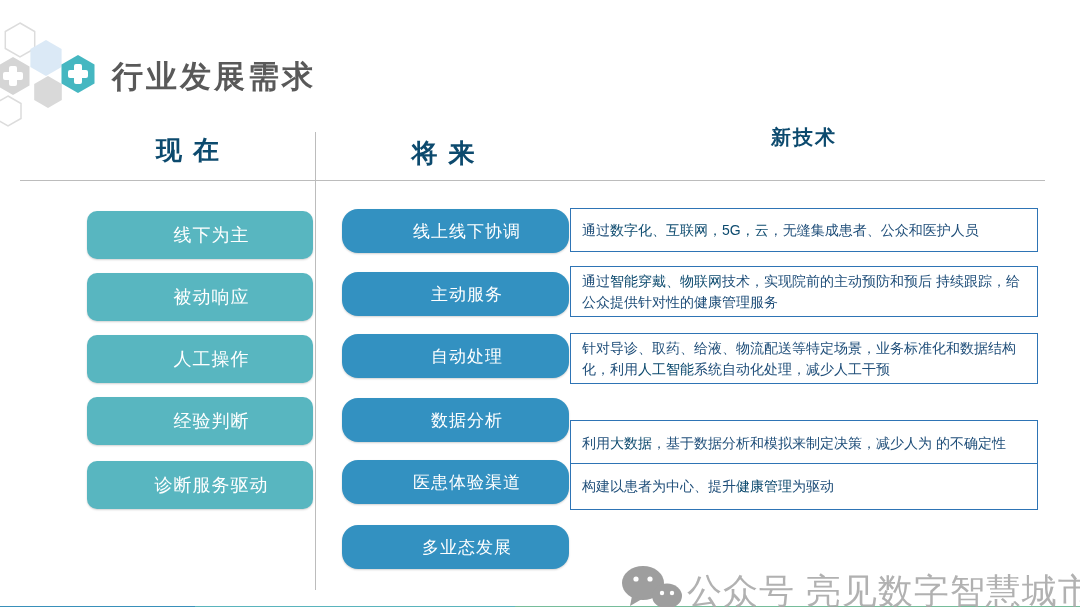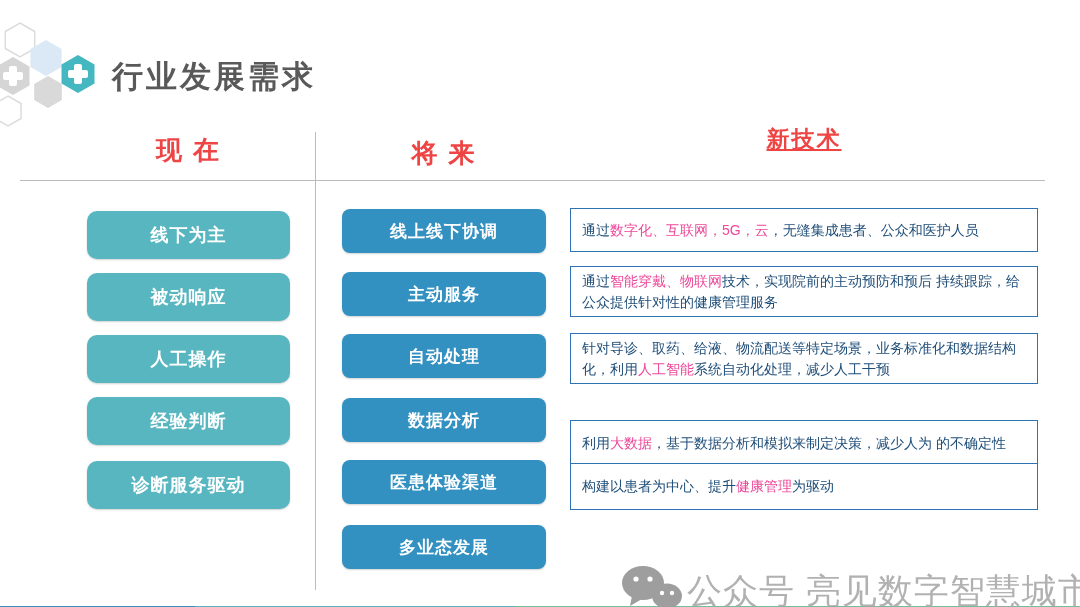--- a/index.html
+++ b/index.html
@@ -11,51 +11,51 @@
 
   
   .hexlogo{position:absolute;left:0;top:0;width:104px;height:114px;}
   .page-title{
     position:absolute;left:112px;top:36px;margin:0;
     font-size:31px;font-weight:bold;color:#595959;letter-spacing:3px;
   }
 
   
   .col-head{
-    position:absolute;text-align:center;font-weight:bold;color:#ef4444;
+    position:absolute;text-align:center;font-weight:bold;color:#0c4a6e;
     font-size:26px;letter-spacing:2px;
   }
   .col-head.present{left:87px;width:203px;top:113px;}
   .col-head.future{left:342px;width:204px;top:116px;}
-  .col-head.tech{left:570px;width:468px;top:104px;font-size:23px;text-decoration:underline;}
+  .col-head.tech{left:570px;width:468px;top:104px;font-size:20px;}
 
   .hline{position:absolute;left:20px;top:160px;width:1025px;height:1px;background:#bcbcbc;}
   .vline{position:absolute;left:315px;top:112px;width:1px;height:458px;background:#bcbcbc;}
 
   
   .btn{
     position:absolute;display:flex;align-items:center;justify-content:center;
-    color:#ffffff;font-weight:bold;text-align:center;letter-spacing:1px;
+    color:#ffffff;font-weight:normal;text-align:center;letter-spacing:1px;padding-left:23px;
   }
   .btn.teal{
     left:87px;width:203px;height:48px;background:#58b6c0;border-radius:10px;
     font-size:18px;box-shadow:0 1px 2px rgba(0,0,0,.18);
   }
   .btn.blue{
-    left:342px;width:204px;height:44px;background:#3391c1;border-radius:8px;
+    left:342px;width:204px;height:44px;background:#3391c1;border-radius:16px;
     font-size:17px;box-shadow:0 1px 2px rgba(0,0,0,.18);
   }
 
   
   .tbox{
     position:absolute;left:570px;width:468px;background:#fff;
     border:1px solid #2e74b5;display:flex;align-items:center;box-sizing:border-box;
   }
   .tbox p{margin:0;padding:3px 11px;font-size:14px;line-height:1.5;color:#1f4e79;}
-  .tbox .hl{color:#ec4899;}
+  .tbox .hl{color:#0c4a6e;}
 
   
   .wechat{position:absolute;left:620px;top:544px;width:64px;height:50px;z-index:6;}
   .wm-text{
     position:absolute;left:687px;top:548px;z-index:6;white-space:nowrap;
     font-size:35px;color:#a7a7a7;opacity:.88;letter-spacing:1px;
   }
   .badge{
     position:absolute;left:766px;top:547px;width:296px;height:38px;z-index:5;
     background:#49a3da;display:flex;align-items:center;justify-content:center;

